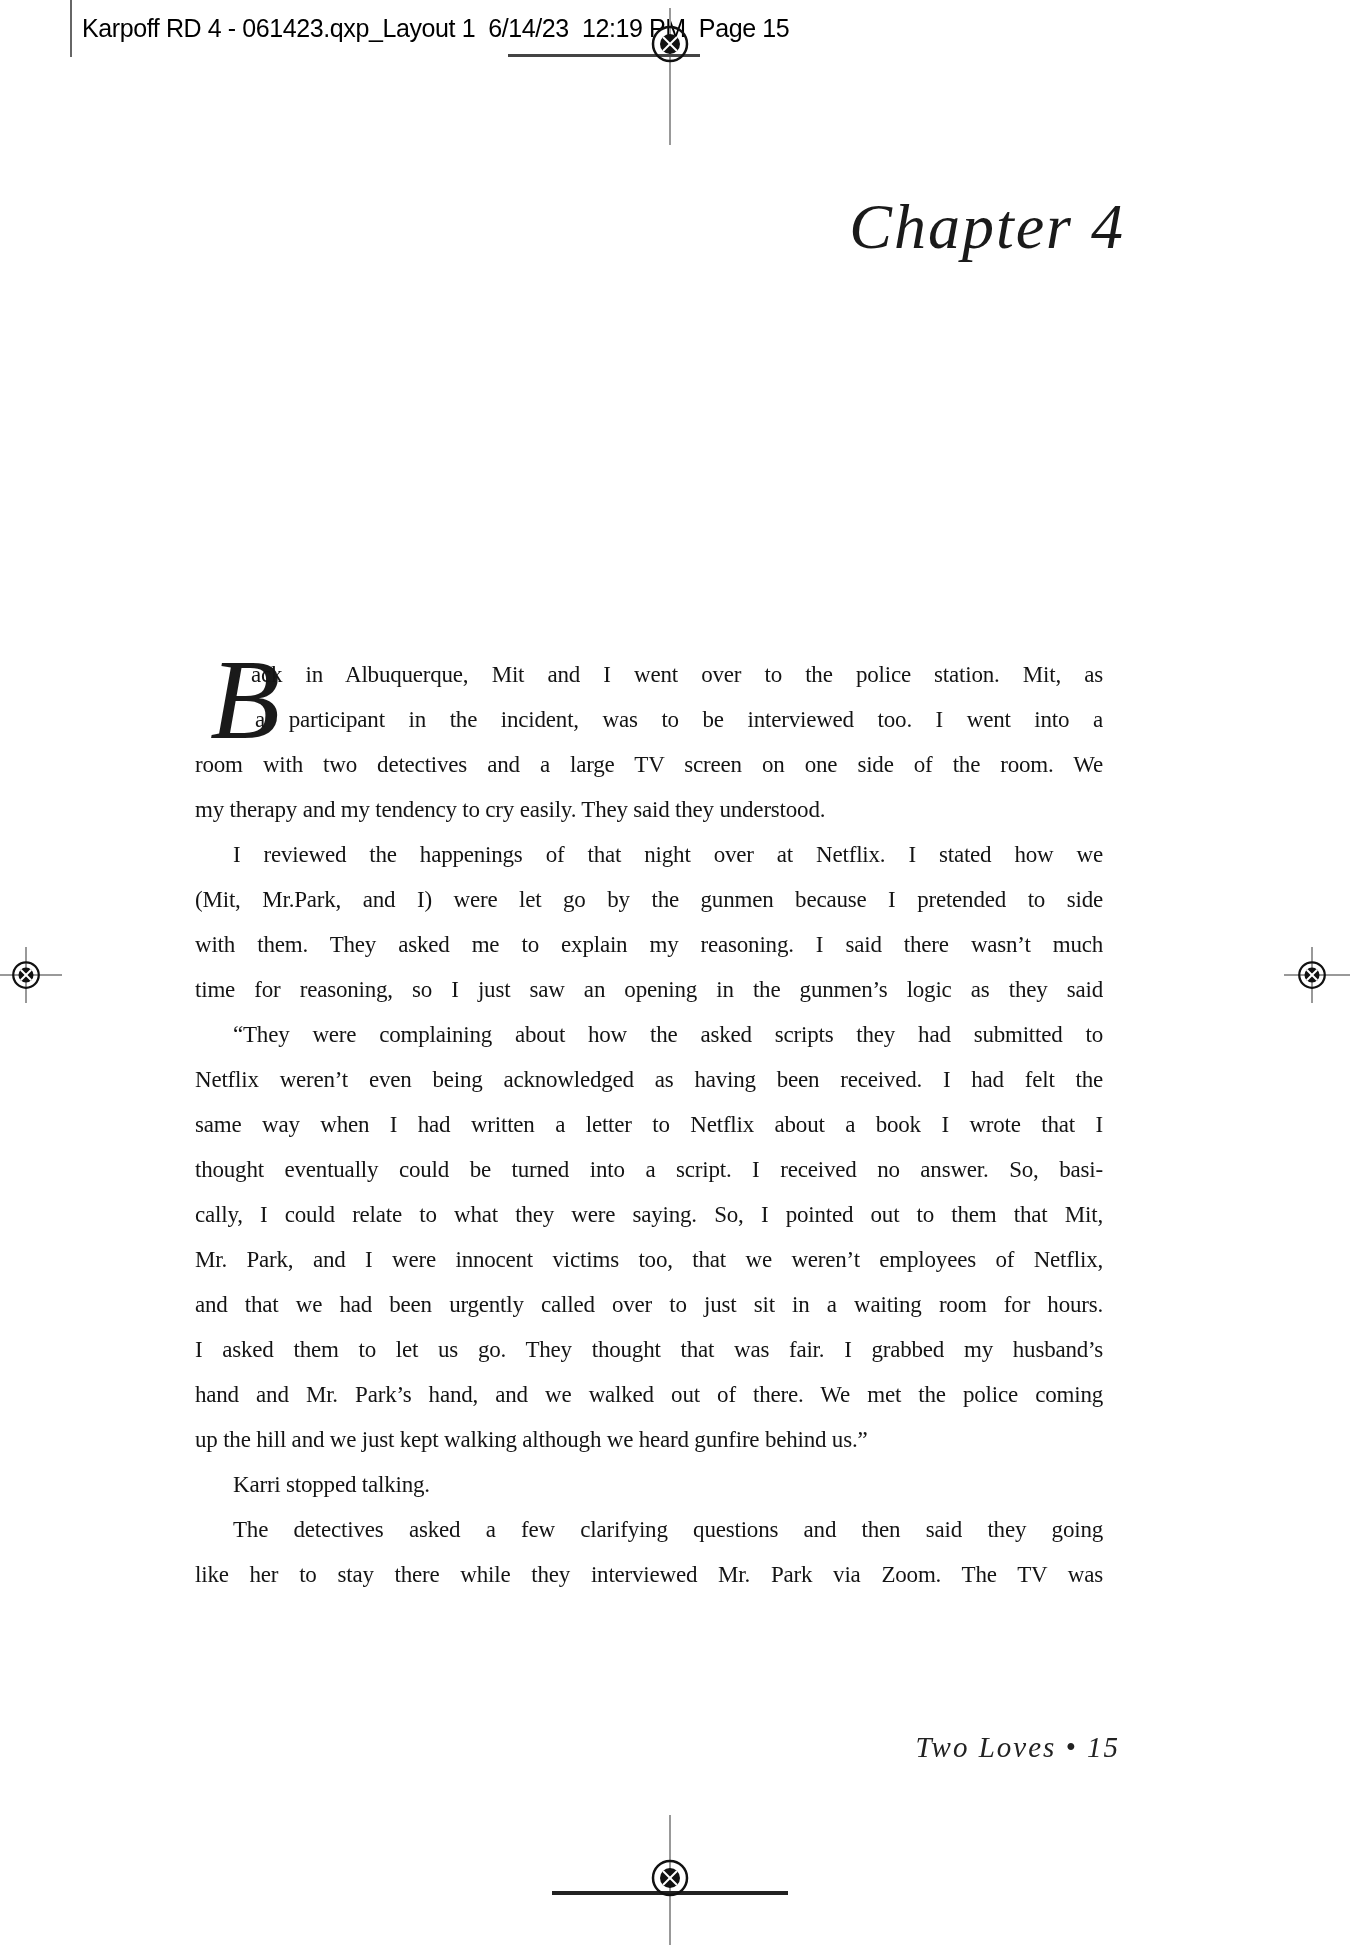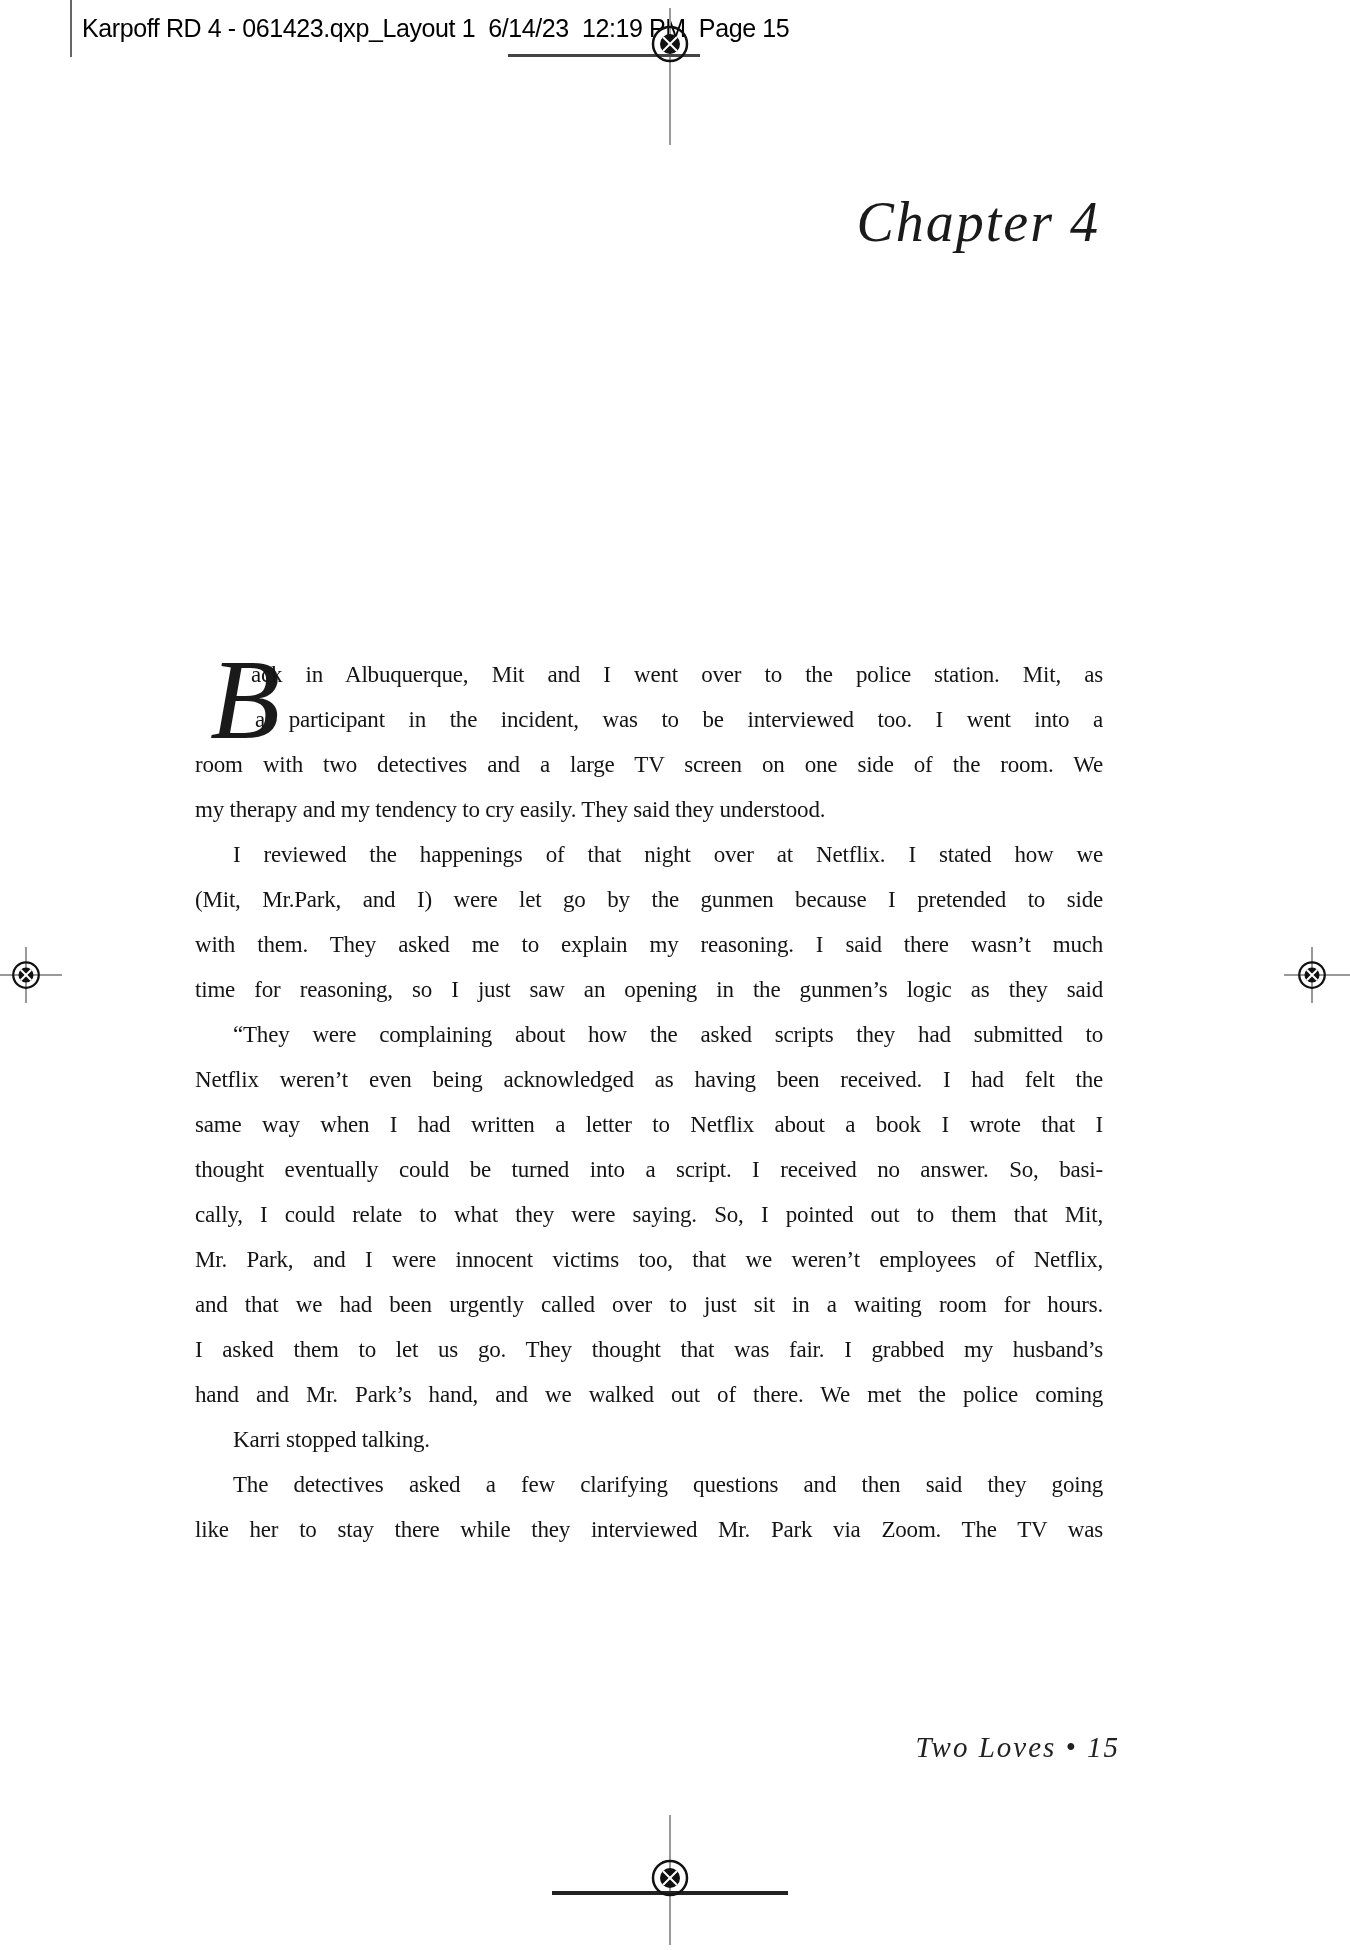--- a/index.html
+++ b/index.html
@@ -12,22 +12,22 @@
   .mark-svg{position:absolute;}
   .cropline{position:absolute;background:#666;}
   
   .slug{
     position:absolute;left:82px;top:14px;
     font-family:"Liberation Sans",sans-serif;
     font-size:25px;letter-spacing:-0.4px;color:#000;white-space:pre;
   }
   
   .chapter-title{
-    position:absolute;left:500px;top:190px;width:600px;
-    text-align:right;font-style:italic;font-size:56px;
+    position:absolute;left:525px;top:190px;width:600px;
+    text-align:right;font-style:italic;font-size:64px;
     letter-spacing:2px;color:#1a1a1a;
   }
   
   .body-block{
     position:absolute;left:195px;top:652px;width:908px;
     font-size:23px;line-height:45px;letter-spacing:-0.2px;color:#141414;
   }
   .bl{
     height:45px;overflow:hidden;
     text-align:justify;text-align-last:justify;
@@ -110,20 +110,21 @@
   <div>
     <div class="bl ind">“They were complaining about how the asked scripts they had submitted to</div>
     <div class="bl">Netflix weren’t even being acknowledged as having been received. I had felt the</div>
     <div class="bl">same way when I had written a letter to Netflix about a book I wrote that I</div>
     <div class="bl">thought eventually could be turned into a script. I received no answer. So, basi-</div>
     <div class="bl">cally, I could relate to what they were saying. So, I pointed out to them that Mit,</div>
     <div class="bl">Mr. Park, and I were innocent victims too, that we weren’t employees of Netflix,</div>
     <div class="bl">and that we had been urgently called over to just sit in a waiting room for hours.</div>
     <div class="bl">I asked them to let us go. They thought that was fair. I grabbed my husband’s</div>
     <div class="bl">hand and Mr. Park’s hand, and we walked out of there. We met the police coming</div>
+    <div class="bl last">up the hill and we just kept walking although we heard gunfire behind us.”</div>
   </div>
   <div>
     <div class="bl ind last">Karri stopped talking.</div>
   </div>
   <div>
     <div class="bl ind">The detectives asked a few clarifying questions and then said they going</div>
     <div class="bl">like her to stay there while they interviewed Mr. Park via Zoom. The TV was</div>
   </div>
 </div>
 

